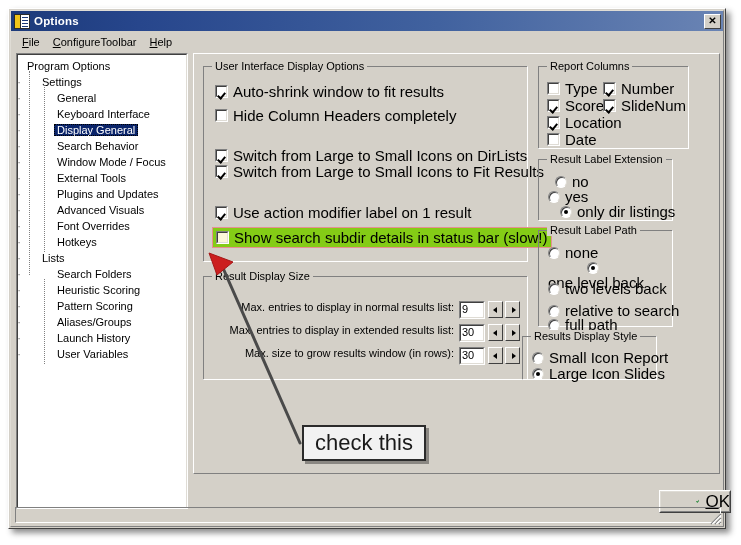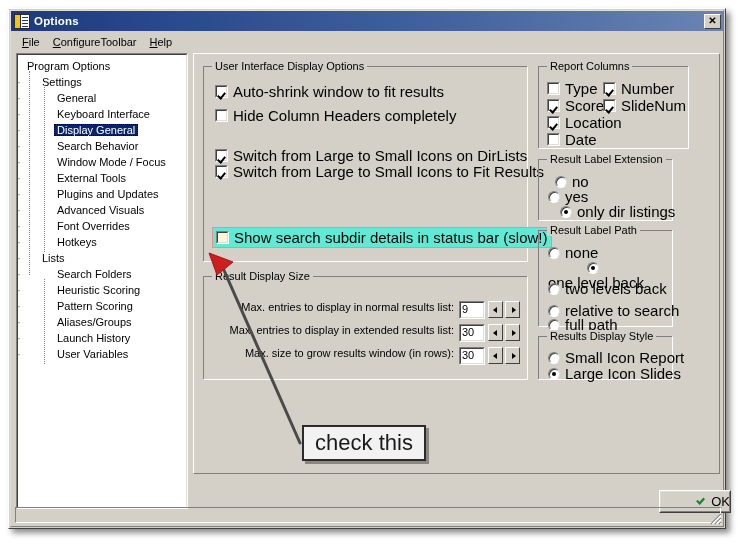--- a/index.html
+++ b/index.html
@@ -275,21 +275,21 @@
     content: "";
     position: absolute;
     left: 3px; top: 3px;
     width: 4px; height: 4px;
     border-radius: 50%;
     background: #000;
   }
 
   
   #row-subdir {
-    background: #5eead4;
+    background: #84cc16;
     border: 1px solid #e69090;
     padding: 1px 4px 1px 3px;
     box-sizing: border-box;
   }
   #row-subdir .cb { background: #fbf7d8; }
 
   
   .size-row {
     position: absolute;
     display: flex;
@@ -366,21 +366,21 @@
     background: #d4d0c8;
     border-top: 1px solid #ffffff;
     border-left: 1px solid #ffffff;
     border-right: 1px solid #404040;
     border-bottom: 1px solid #404040;
     box-sizing: border-box;
     display: flex;
     align-items: center;
     justify-content: center;
     gap: 6px;
-    font-size: 13px;
+    font-size: 17px;
     cursor: default;
     padding-left: 36px;
   }
   #ok-button .inner {
     position: absolute;
     left: 0; top: 0; right: 0; bottom: 0;
     border-top: 1px solid #dfdcd5;
     border-left: 1px solid #dfdcd5;
     border-right: 1px solid #808080;
     border-bottom: 1px solid #808080;
@@ -488,20 +488,24 @@
         <span>Hide Column Headers completely</span>
       </div>
       <div class="row" style="left:11px; top:80px;">
         <span class="cb checked"></span>
         <span>Switch from Large to Small Icons on DirLists</span>
       </div>
       <div class="row" style="left:11px; top:96px;">
         <span class="cb checked"></span>
         <span>Switch from Large to Small Icons to Fit Results</span>
       </div>
+      <div class="row" style="left:11px; top:137px;">
+        <span class="cb checked"></span>
+        <span>Use action modifier label on 1 result</span>
+      </div>
       <div class="row" id="row-subdir" style="left:8px; top:160px;">
         <span class="cb"></span>
         <span>Show search subdir details in status bar (slow!)</span>
       </div>
     </div>
 
     <div class="groupbox" style="left:9px; top:222px; width:325px; height:104px;">
       <div class="gb-inner"></div>
       <div class="gb-title">Result Display Size</div>
 
@@ -600,21 +604,21 @@
       <div class="row" style="left:9px; top:71px;">
         <span class="rb"></span>
         <span>relative to search</span>
       </div>
       <div class="row" style="left:9px; top:85px;">
         <span class="rb"></span>
         <span>full path</span>
       </div>
     </div>
 
-    <div class="groupbox" style="left:344px; top:282px; width:135px; height:44px;">
+    <div class="groupbox" style="left:328px; top:282px; width:135px; height:44px;">
       <div class="gb-inner"></div>
       <div class="gb-title">Results Display Style</div>
 
       <div class="row" style="left:9px; top:12px;">
         <span class="rb"></span>
         <span>Small Icon Report</span>
       </div>
       <div class="row" style="left:9px; top:28px;">
         <span class="rb checked"></span>
         <span>Large Icon Slides</span>

